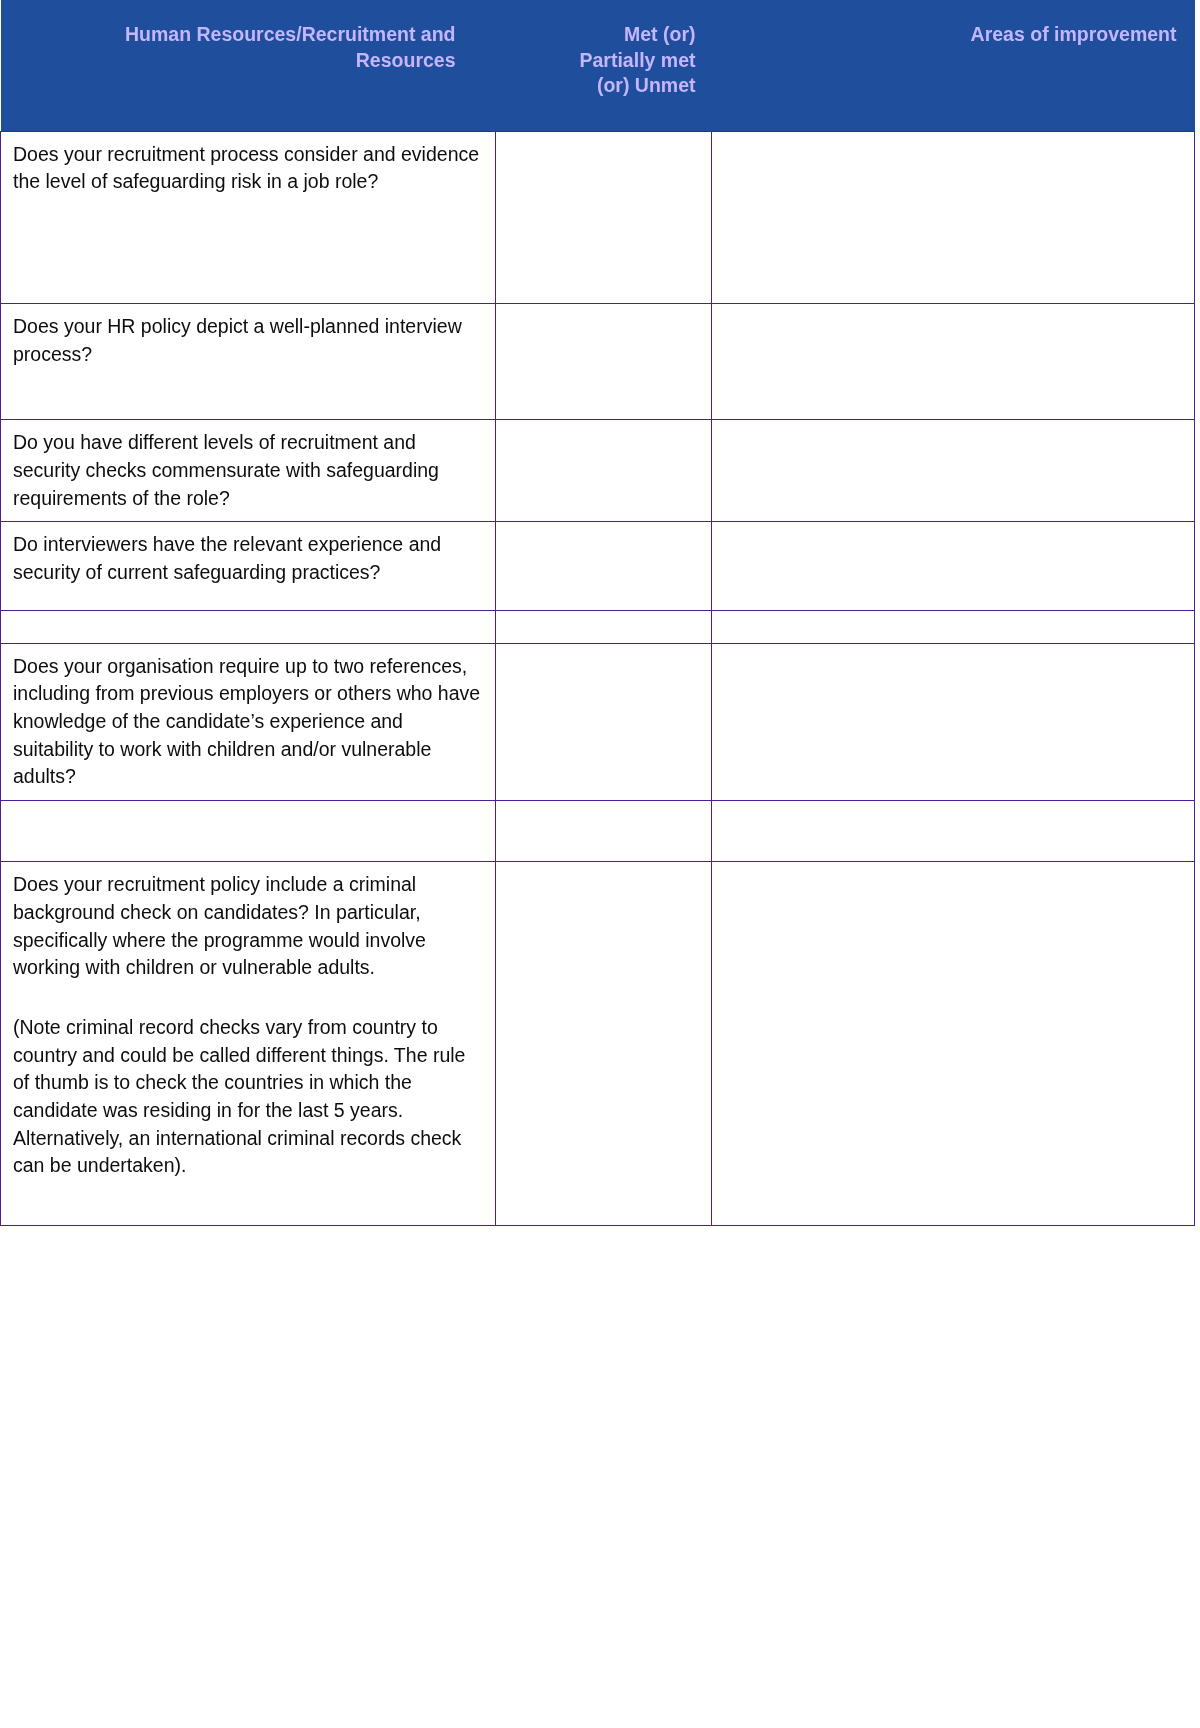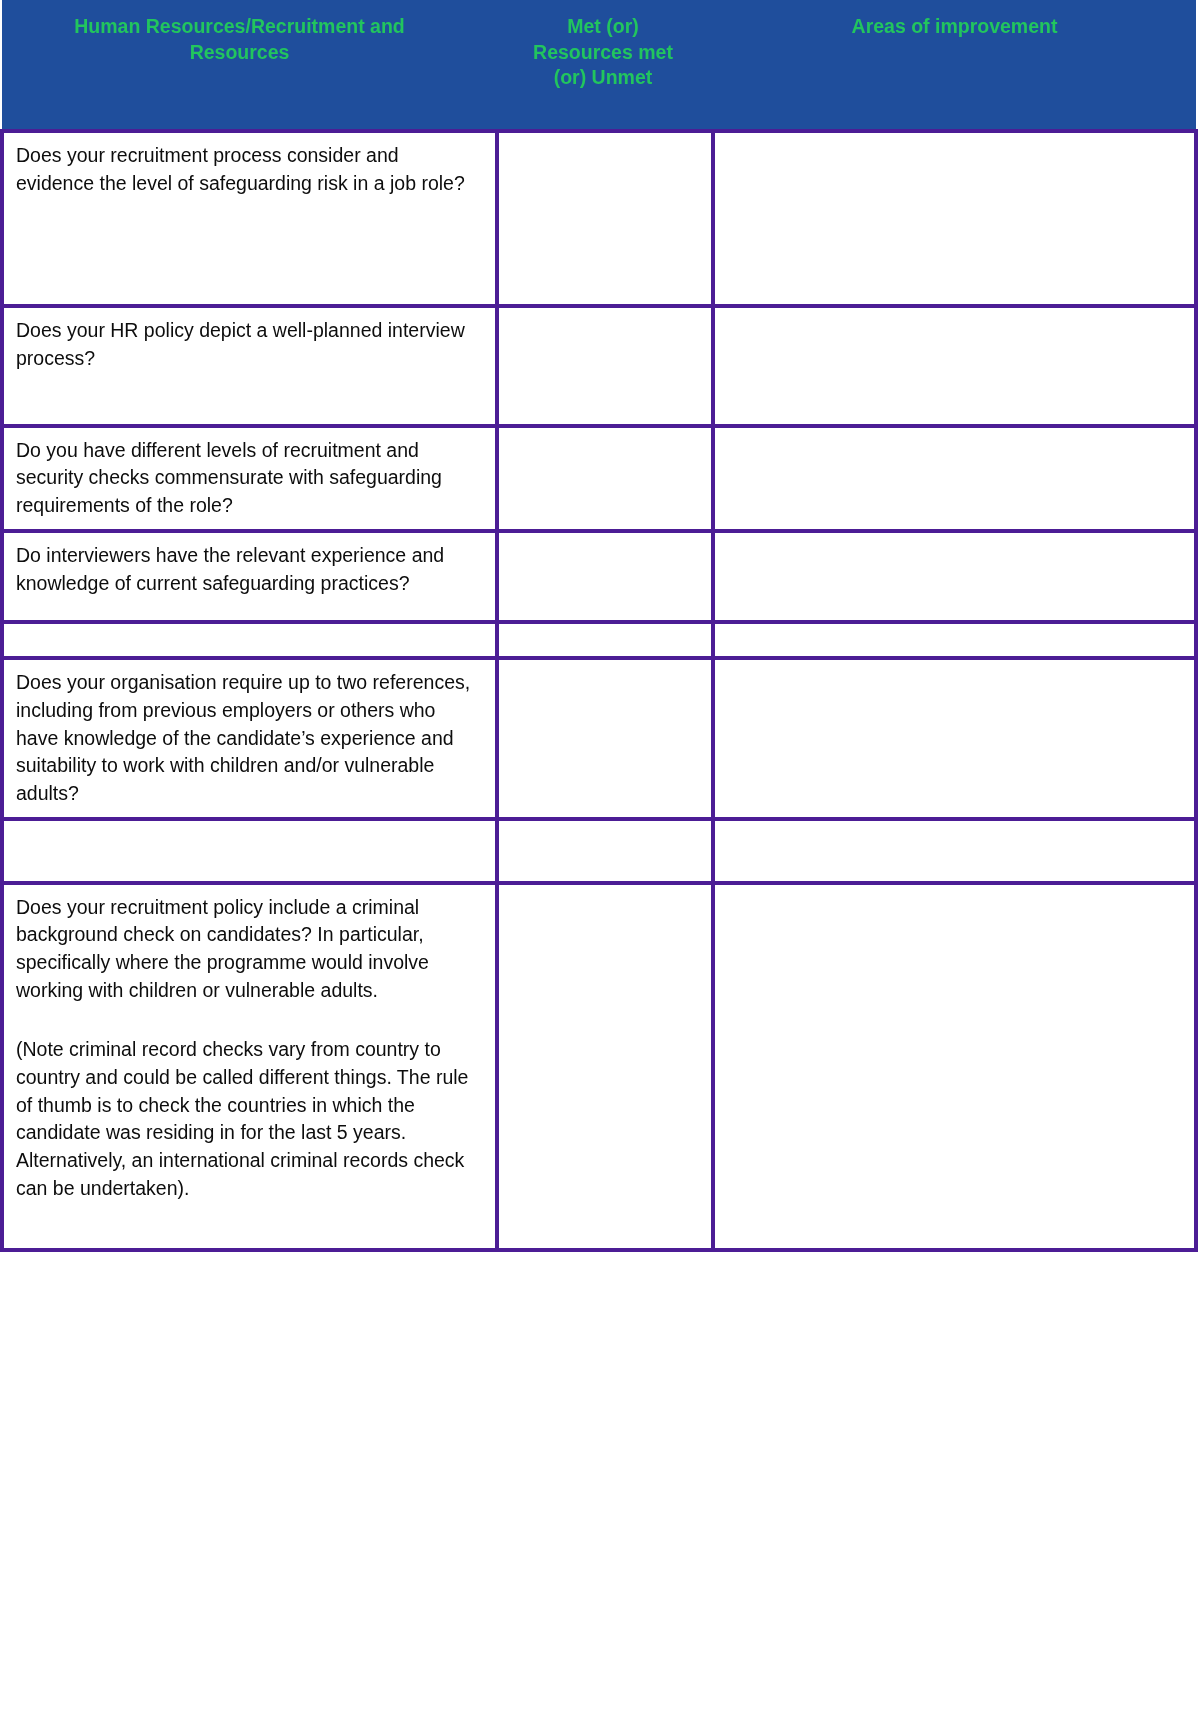--- a/index.html
+++ b/index.html
@@ -28,37 +28,37 @@
     position: absolute;
     left: 0;
     top: 0;
   }
   table.checklist col.c-question { width: 495px; }
   table.checklist col.c-status   { width: 216px; }
   table.checklist col.c-areas    { width: 483px; }
 
   thead th {
     background: #1F4E9C;
-    color: #22c55e;
-    text-align: center;
+    color: #c4b5fd;
+    text-align: right;
     vertical-align: top;
     font-size: 19.5px;
     font-weight: bold;
     line-height: 1.32;
-    padding: 14px 18px 0 18px;
+    padding: 22px 18px 0 18px;
     height: 131px;
     box-sizing: border-box;
     border: none;
   }
   thead th.th-question { padding-left: 20px; padding-right: 40px; }
   thead th.th-status   { padding-left: 12px; padding-right: 16px; }
   thead th.th-areas    { padding-left: 18px; padding-right: 18px; }
 
   tbody td {
-    border: 4px solid #4c1d95;
+    border: 1px solid #4c1d95;
     vertical-align: top;
     padding: 9px 12px 9px 12px;
     font-size: 19.5px;
     line-height: 1.42;
     color: #0d0d0d;
     background: #ffffff;
   }
   tbody td.cell-question {
     padding-left: 12px;
     padding-right: 14px;
@@ -89,21 +89,21 @@
     </colgroup>
 
     <thead>
       <tr>
         <th class="th-question">
           <span>Human Resources/Recruitment and</span><br>
           <span>Resources</span>
         </th>
         <th class="th-status">
           <span>Met (or)</span><br>
-          <span>Resources met</span><br>
+          <span>Partially met</span><br>
           <span>(or) Unmet</span>
         </th>
         <th class="th-areas">
           <span>Areas of improvement</span>
         </th>
       </tr>
     </thead>
 
     <tbody>
 
@@ -128,21 +128,21 @@
       <tr>
         <td class="cell-question">
           <p>Do you have different levels of recruitment and security checks commensurate with safeguarding requirements of the role?</p>
         </td>
         <td class="cell-status"></td>
         <td class="cell-areas"></td>
       </tr>
 
       <tr>
         <td class="cell-question">
-          <p>Do interviewers have the relevant experience and knowledge of current safeguarding practices?</p>
+          <p>Do interviewers have the relevant experience and security of current safeguarding practices?</p>
           <span class="filler" style="height:14px"></span>
         </td>
         <td class="cell-status"></td>
         <td class="cell-areas"></td>
       </tr>
 
       <tr>
         <td class="cell-question">
           <span class="filler" style="height:14px"></span>
         </td>

